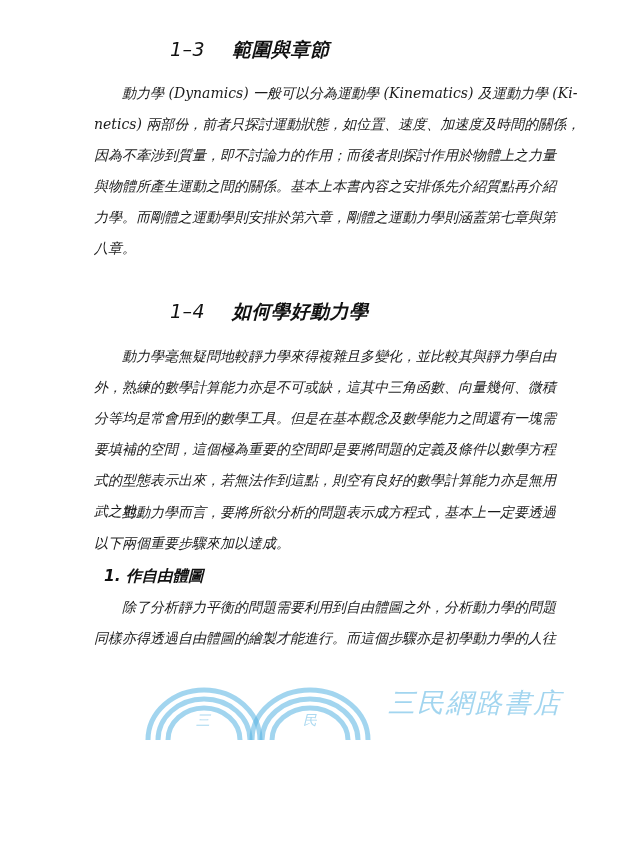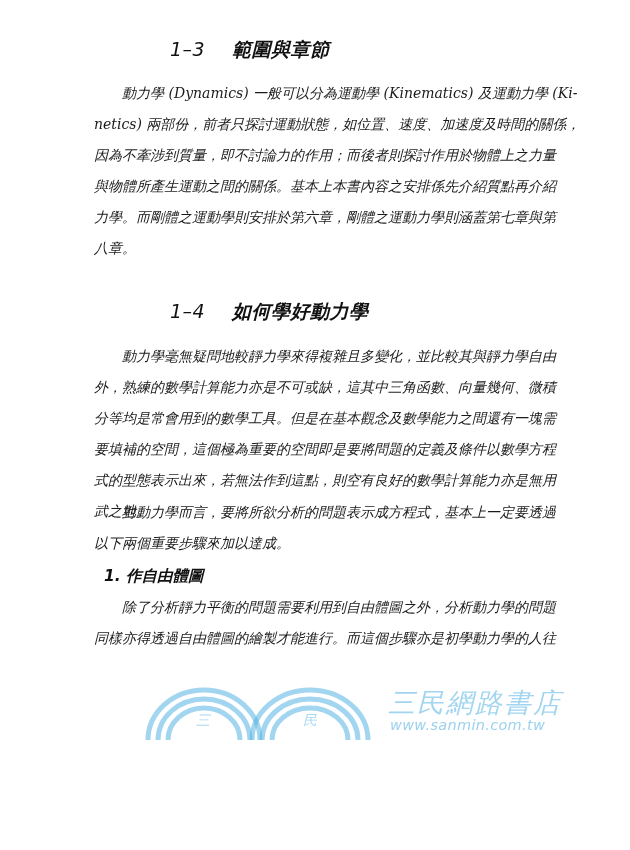--- a/index.html
+++ b/index.html
@@ -156,16 +156,15 @@
         <path d="M28 56 A36 32 0 0 1 100 56" stroke-width="5"></path>
 
         <path d="M112 56 A58 50 0 0 1 228 56" stroke-width="5"></path>
         <path d="M122 56 A48 41 0 0 1 218 56" stroke-width="5"></path>
         <path d="M132 56 A38 32 0 0 1 208 56" stroke-width="5"></path>
       </g>
     </svg>
     <span class="wm-char" style="left:56px; top:32px;">三</span>
     <span class="wm-char" style="left:163px; top:32px;">民</span>
     <span class="wm-cn">三民網路書店</span>
-    <span class="wm-url">www.sanmin.com.tw</span>
   </div>
 
 </div>
 
 </body></html>

